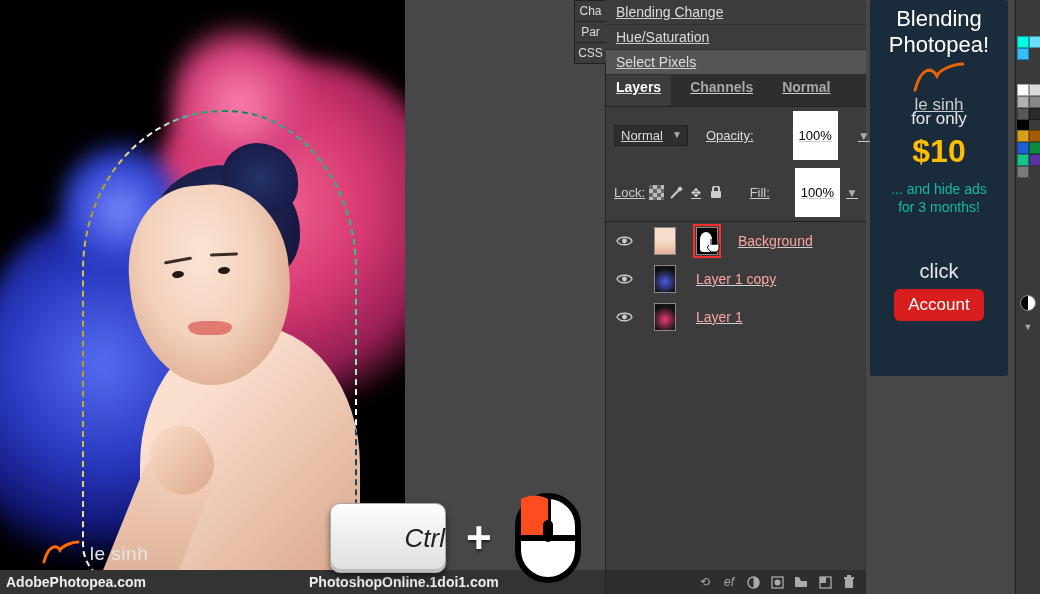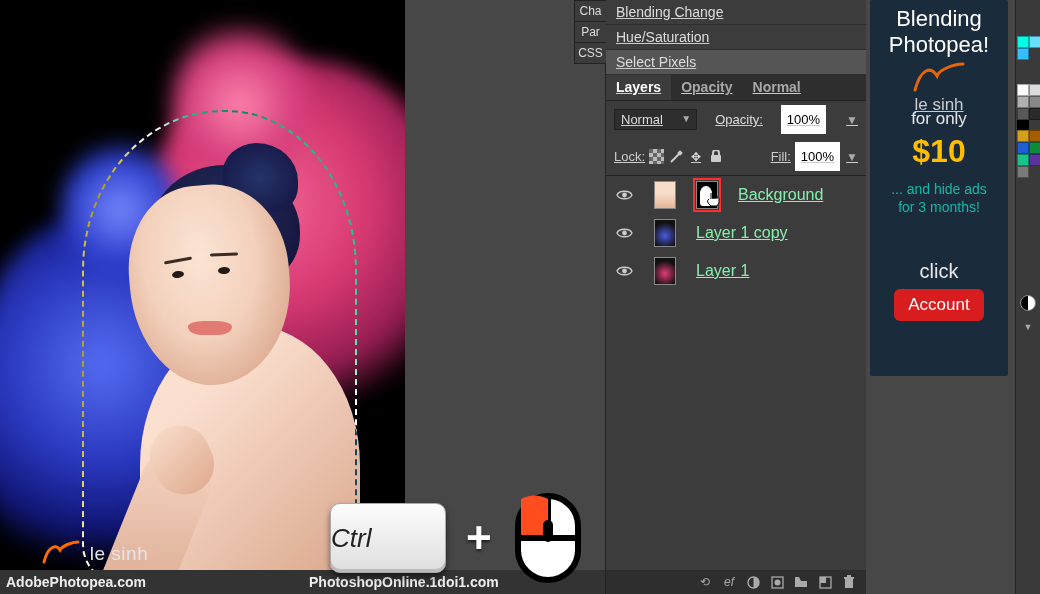--- a/index.html
+++ b/index.html
@@ -109,21 +109,21 @@
   
   .hint {
     position: absolute; left: 330px; bottom: 8px;
     display: flex; align-items: center; gap: 20px; z-index: 50;
   }
   .key {
     width: 116px; height: 70px;
     background: linear-gradient(#fdfdfd, #dedede);
     border: 1px solid #aaa; border-radius: 10px;
     box-shadow: inset 0 -3px 0 #bcbcbc, 0 4px 6px rgba(0,0,0,.5);
-    display: flex; align-items: center; justify-content: flex-start;
+    display: flex; align-items: center; justify-content: flex-end;
     font-style: italic; font-size: 26px; color: #222;
   }
   .plus { font-size: 44px; font-weight: 700; color: #fff; text-shadow: 0 2px 3px rgba(0,0,0,.6); }
   .mouse-svg { width: 72px; height: 96px; }
 
   
   .panel {
     position: absolute; left: 605px; top: 0; width: 261px; height: 594px;
     background: #3c3c3c; border-left: 1px solid #222; text-decoration: underline;
   }
@@ -136,51 +136,51 @@
     font-size: 12px; color: #ddd; background:#3c3c3c; border:1px solid #222; border-right:none;
     margin-bottom: -1px;
   }
   .menu-item {
     padding: 4px 10px; color: #ddd; font-size: 14px;
     border-bottom: 1px solid #2e2e2e;
     background:#3c3c3c;
   }
   .menu-item.hover { background: #555; }
   .tabs {
-    display:flex; background:#2e2e2e; border-bottom:1px solid #222; height: 26px;
+    display:flex; background:#2e2e2e; border-bottom:1px solid #222; height: 32px; gap: 9px;
   }
   .tabs div {
     padding: 4px 10px; font-size:14px; color:#a8a8a8; background:#2e2e2e; font-weight:600;
   }
   .tabs .active { color:#fff; background:#3c3c3c; }
   .layer-opts {
     display:flex; align-items:center; gap:18px; padding:4px 8px; font-size:13px; color:#ddd;
   }
   .select {
     background:#2e2e2e; border:1px solid #222; padding:2px 24px 2px 6px; color:#ddd;
     position:relative; font-size:13px; width:86px;
   }
   .select::after { content:"▼"; position:absolute; right:5px; top:3px; font-size:10px; color:#aaa;}
   .pct {
-    display:inline-block; background:#fff; color:#000; padding:7px 6px; font-size:13px;
+    display:inline-block; background:#fff; color:#000; padding:17px 6px; font-size:13px;margin-left:21px;
   }
   .tri { color:#aaa; font-size:12px; margin-left:2px;}
   .lock-row {
     display:flex; align-items:center; gap:4px; padding:4px 8px; font-size:13px;
     border-bottom:1px solid #222;
   }
   .lock-row .mini-ic { width:16px; height:16px; display:inline-flex; align-items:center; justify-content:center;
     font-size:12px; color:#ddd; border:1px solid transparent; }
   .lock-row .checker {
     width:15px; height:15px;
     background:
       conic-gradient(#bbb 25%, #666 0 50%, #bbb 0 75%, #666 0) 0 0/8px 8px;
   }
   .layers-list .layer {
-    display:flex; align-items:center; gap:20px; padding:5px 8px; font-size:16px; color:#86efac;
+    display:flex; align-items:center; gap:20px; padding:5px 8px; font-size:14px; color:#fca5a5;
   }
   .eye-ic { width:20px; text-align:center; color:#ccc; font-size:15px;}
   .thumb {
     width:22px; height:28px; background:#000; border:1px solid #888; display:flex;
     align-items:center; justify-content:center; overflow:hidden;
   }
   .thumb.face {
     background: linear-gradient(#f8ddcb 45%, #e4b59a 100%);
   }
   .thumb.blue-ink { background: radial-gradient(circle at 50% 60%, #4b5ae0 0%, #111 70%); }
@@ -300,21 +300,21 @@
   </div>
 
   <div>
     <div class="menu-item">Blending Change</div>
     <div class="menu-item">Hue/Saturation</div>
     <div class="menu-item hover">Select Pixels</div>
   </div>
 
   <div class="tabs">
     <div class="active">Layers</div>
-    <div>Opacity</div>
+    <div>Channels</div>
     <div>Normal</div>
   </div>
 
   <div class="layer-opts">
     <div class="select">Normal</div>
     <span>Opacity:</span>
     <span class="pct">100%</span>
     <span class="tri">▼</span>
   </div>
 

